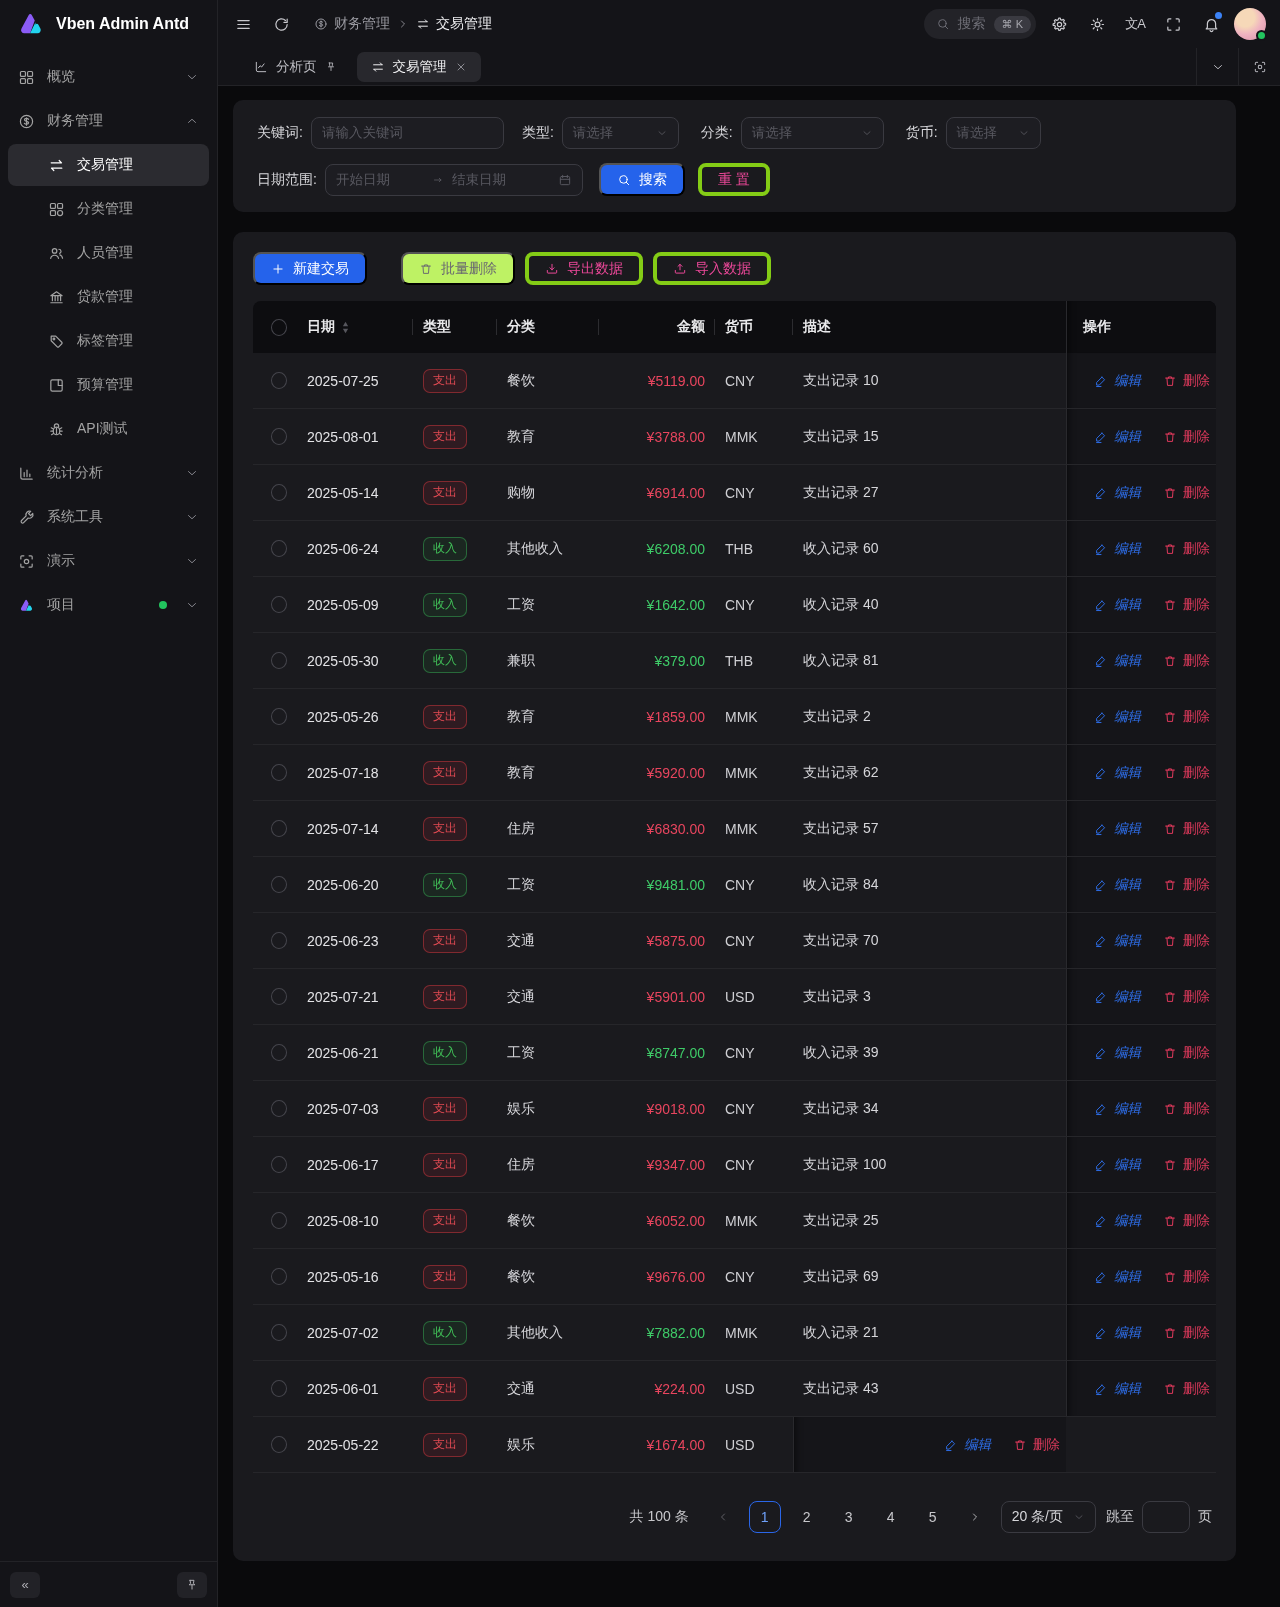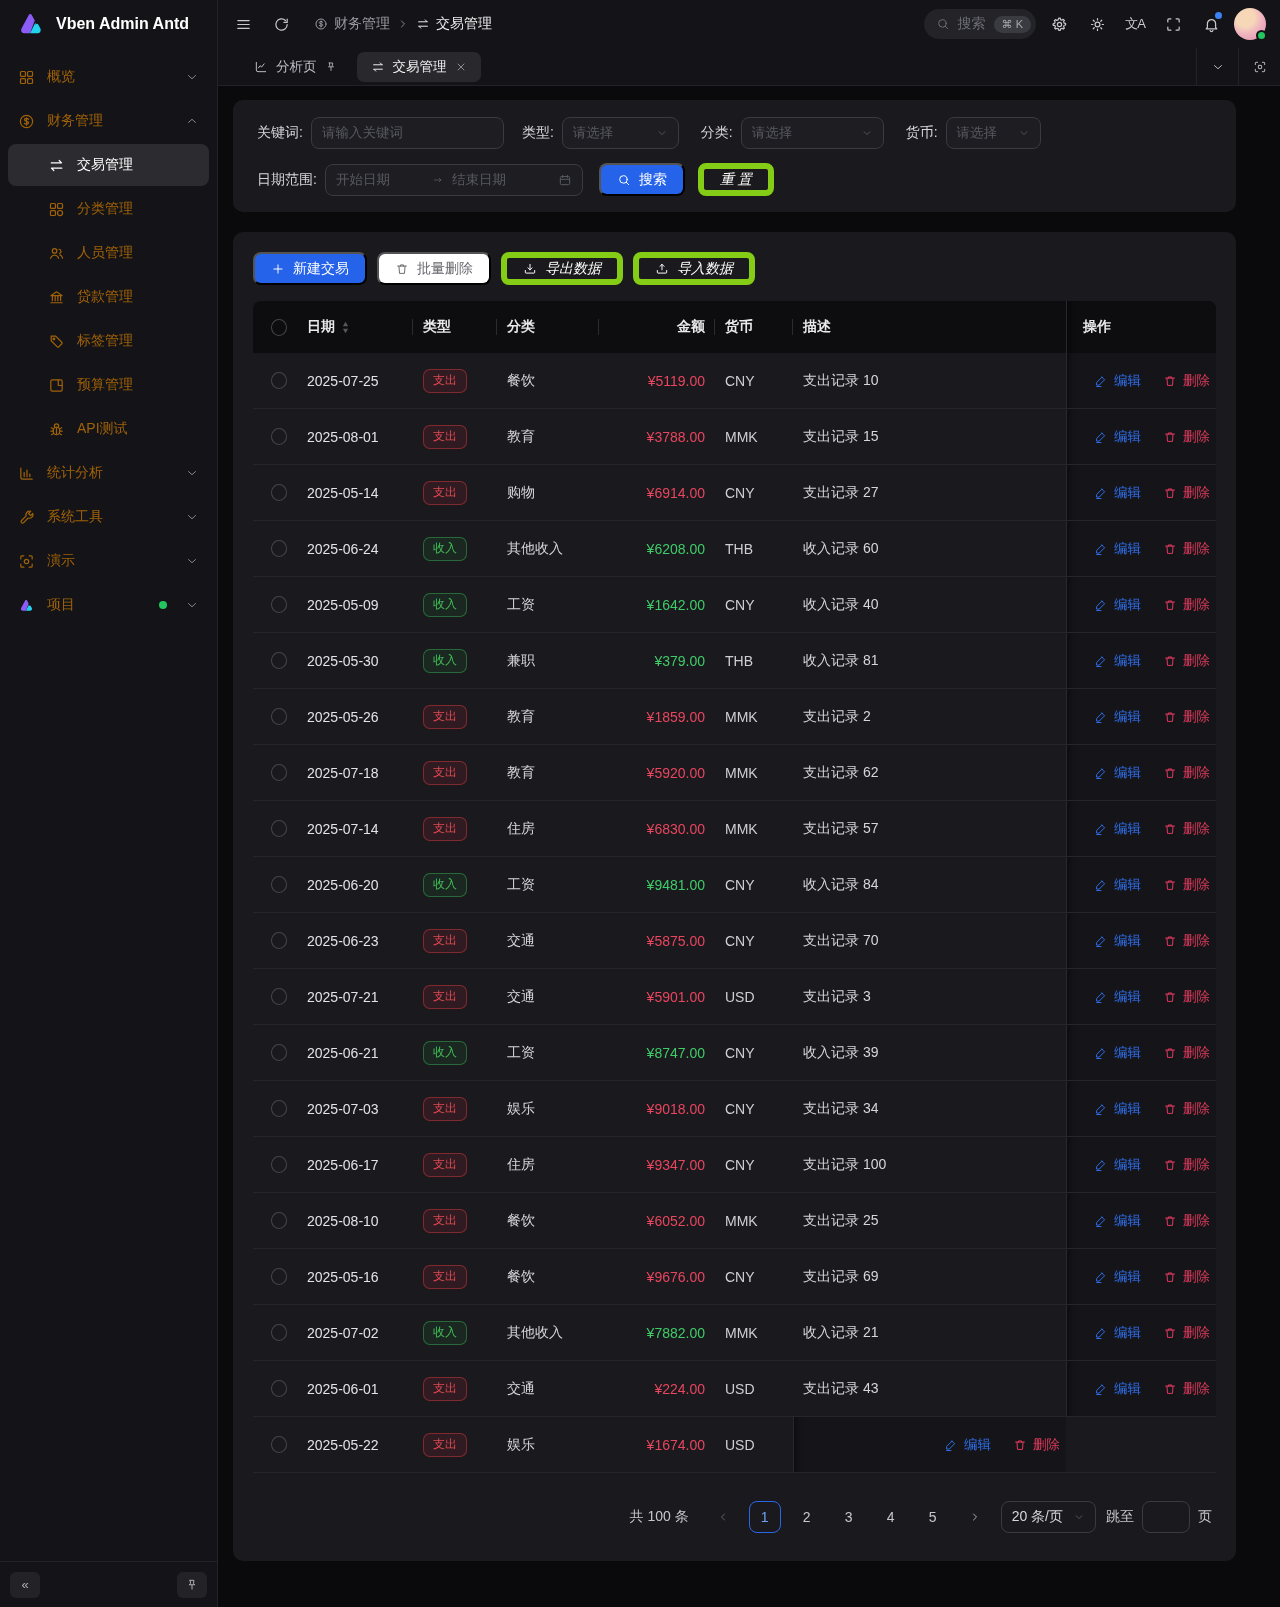--- a/index.html
+++ b/index.html
@@ -14,21 +14,21 @@
   svg.ic.xs { width:12px; height:12px; }
 
   
   .sidebar { width:218px; flex:none; background:#141418; border-right:1px solid #232327;
     display:flex; flex-direction:column; }
   .logo-row { height:48px; display:flex; align-items:center; gap:10px; padding:0 16px; }
   .logo-mark { width:30px; height:30px; flex:none; }
   .logo-title { font-size:16px; font-weight:bold; color:#fff; white-space:nowrap; }
   .menu { flex:1; padding:8px 8px 0; overflow:hidden; }
   .mi { height:42px; display:flex; align-items:center; gap:12px; padding:0 10px 0 10px;
-    border-radius:8px; color:#a16207; margin-bottom:2px; cursor:pointer; }
+    border-radius:8px; color:#a3a3a3; margin-bottom:2px; cursor:pointer; }
   .mi .lbl { flex:1; font-size:14px; white-space:nowrap; }
   .mi .chev { color:#86868d; }
   .mi.child { padding-left:40px; }
   .mi.active { background:#2b2b30; color:#ffffff; }
   .mi .dot { width:8px; height:8px; border-radius:50%; background:#22c55e; margin-right:6px; }
   .side-foot { height:46px; border-top:1px solid #232327; display:flex; align-items:center;
     justify-content:space-between; padding:0 10px; }
   .foot-btn { width:30px; height:26px; border-radius:6px; background:#222227; color:#aeaeb4;
     display:flex; align-items:center; justify-content:center; font-size:13px; cursor:pointer; }
 
@@ -71,22 +71,22 @@
   .frow { display:flex; align-items:center; margin-bottom:14px; }
   .frow:last-child { margin-bottom:0; }
   .flabel { color:#d6d6da; margin-right:8px; white-space:nowrap; }
   .ctrl { height:32px; background:#1d1d22; border:1px solid #3a3a41; border-radius:8px;
     display:flex; align-items:center; padding:0 10px; color:#585860; gap:8px; }
   .ctrl .ph { flex:1; font-size:13.5px; white-space:nowrap; }
   .ctrl .chev { color:#585860; }
   .btn { height:33px; border-radius:8px; display:inline-flex; align-items:center; gap:8px;
     padding:0 16px; font-size:14px; cursor:pointer; white-space:nowrap; }
   .btn.primary { background:#2563eb; color:#fff; }
-  .btn.ghost { border:6px solid #84cc16; color:#ffffff; background:transparent;font-style:italic; }
-  .btn.disabled { background:#ffffff; color:#6a6a70; cursor:default; }
+  .btn.ghost { border:4px solid #84cc16; color:#ec4899; background:transparent; }
+  .btn.disabled { background:#bef264; color:#6a6a70; cursor:default;margin-left:24px; }
 
   
   .table-card { padding:20px 20px 0; display:flex; flex-direction:column; }
   .toolbar { display:flex; gap:10px; margin-bottom:16px; }
   .table-wrap { border-radius:8px 8px 0 0; overflow:hidden; }
   .trow { display:grid; grid-template-columns:44px 116px 84px 102px 116px 78px 1fr 150px; align-items:center; }
   .thead { background:#0d0d10; height:52px; font-weight:bold; color:#e9e9eb; }
   .th { position:relative; padding:0 10px; display:flex; align-items:center; gap:6px; height:100%; }
   .th.sep::after { content:""; position:absolute; right:0; top:18px; height:16px; width:1px; background:#2c2c30; }
   .num { justify-content:flex-end; text-align:right; }
@@ -100,21 +100,21 @@
   .sorter svg { width:9px; height:6px; fill:#56565d; stroke:none; }
   .badge { font-size:12px; padding:2.5px 9px; border-radius:7px; border:1px solid transparent; }
   .badge.expense { color:#e04a52; background:rgba(196,42,54,.13); border-color:rgba(196,52,60,.55); }
   .badge.income { color:#41c158; background:rgba(40,160,70,.10); border-color:rgba(52,160,78,.55); }
   .amount.expense { color:#e8455e; }
   .amount.income { color:#3ecb68; }
   .cell-date { color:#e3e3e6; }
   .cell-cat, .cell-desc { color:#d6d6da; }
   .cell-cur { color:#cfcfd3; }
   .link { display:inline-flex; align-items:center; gap:6px; font-size:13.5px; cursor:pointer; white-space:nowrap; }
-  .link.edit { color:#2e6ee9; }
+  .link.edit { color:#2e6ee9;font-style:italic; }
   .link.del { color:#e23a5d; }
 
   
   .pager { height:88px; display:flex; align-items:center; justify-content:flex-end; gap:10px;
     color:#c7c7cb; padding-right:4px; }
   .pg-total { margin-right:8px; }
   .pg { min-width:32px; height:32px; border-radius:8px; display:flex; align-items:center;
     justify-content:center; cursor:pointer; color:#c7c7cb; font-size:14px; }
   .pg.nav { color:#6a6a71; }
   .pg.active { border:1px solid #2a66e8; color:#6ea0f8; }

